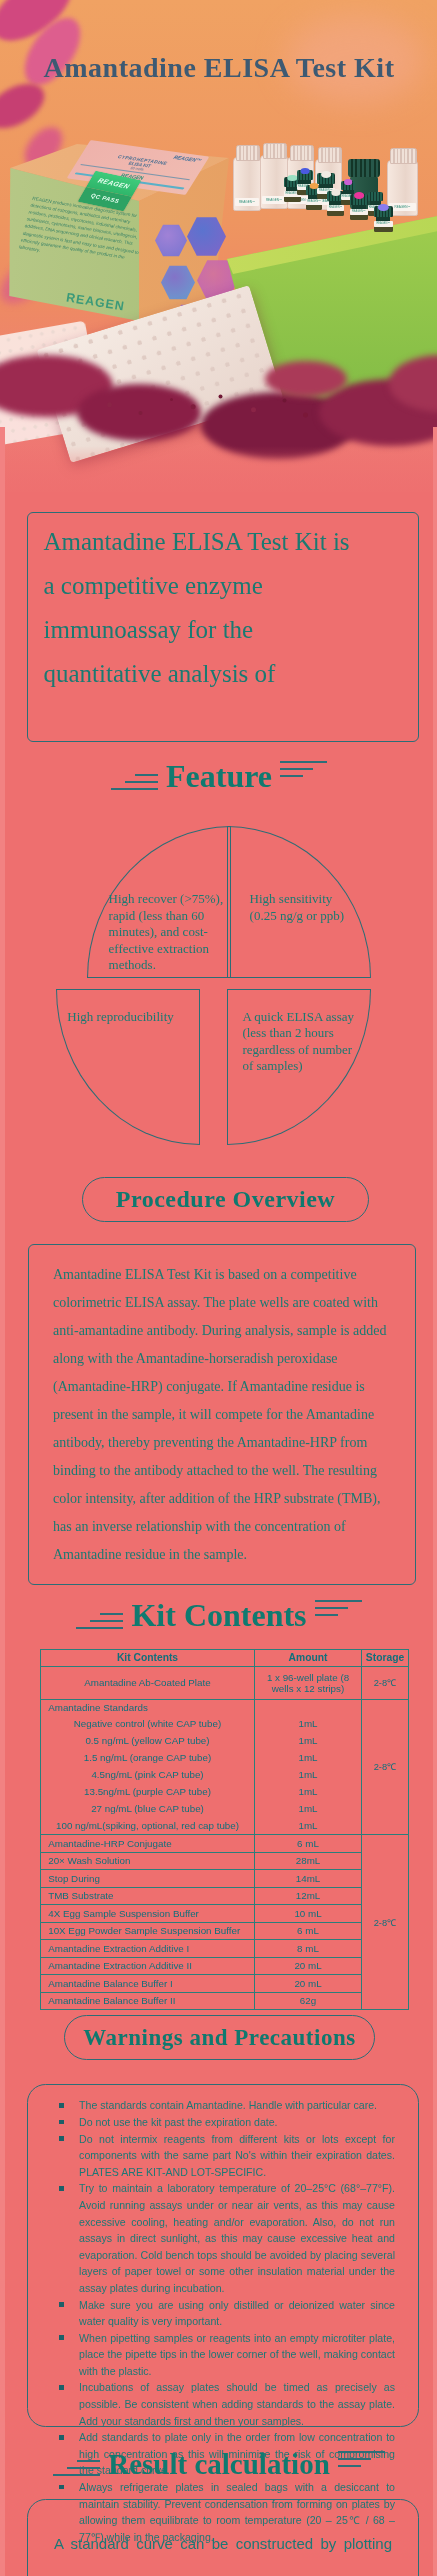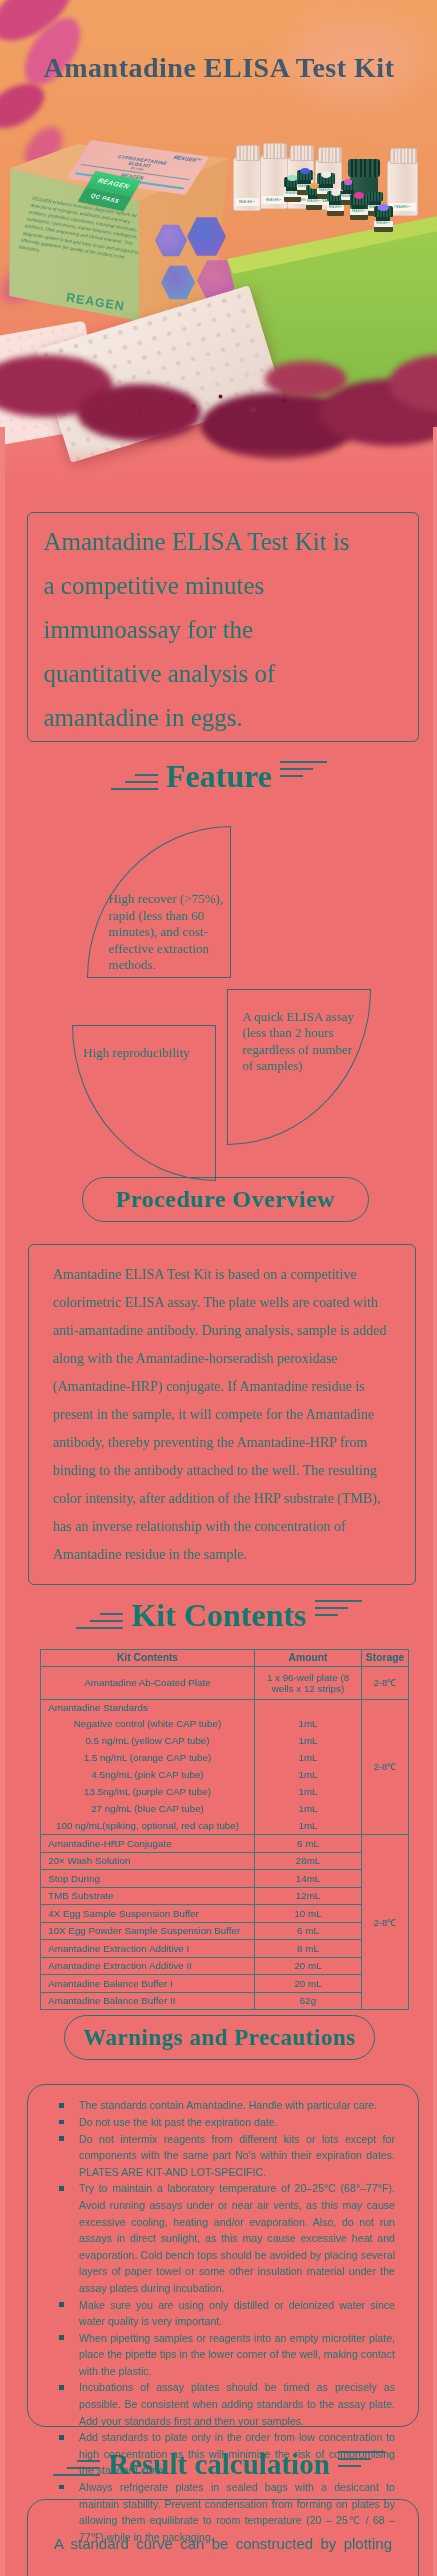--- a/index.html
+++ b/index.html
@@ -273,44 +273,44 @@
     <div id="specks"></div>
     <div id="hero-fade"></div>
   </div>
 
   <div class="edge" style="left:0;"></div>
   <div class="edge" style="right:0;"></div>
 
 
   <div class="rbox" id="desc-box" style="left:27px;top:512px;width:392px;height:230px;">
     <div class="dline">Amantadine ELISA Test Kit is</div>
-    <div class="dline">a competitive minutes</div>
+    <div class="dline">a competitive enzyme</div>
     <div class="dline">immunoassay for the</div>
     <div class="dline">quantitative analysis of</div>
-    <div class="dline">amantadine in eggs.</div>
   </div>
 
   <div class="fheading" style="top:758px;">
     <div class="ftext" style="font-size:32px;">
       <span>Feature</span>
       <span class="flour flour-left">
         <i style="width:23px;"></i>
           <i style="width:33px;"></i>
           <i style="width:47px;"></i>
         </span>
       <span class="flour flour-right">
         <i style="width:47px;"></i>
           <i style="width:33px;"></i>
           <i style="width:23px;"></i>
         </span>
     </div>
   </div>
 
   <div class="quad" style="left:87px;top:826px;width:144px;height:152px;border-top-left-radius:100% 100%;padding:64px 4.1px 0 20.6px;"><span>High recover (&gt;75%), rapid (less than 60 minutes), and cost-effective extraction methods.</span></div>
-  <div class="quad" style="left:72px;top:989px;width:144px;height:156px;border-bottom-left-radius:100% 100%;padding:18.5px 4.1px 0 10.3px;margin-top:36px;"><span>High reproducibility</span></div>
+  <div class="quad" style="left:227px;top:826px;width:144px;height:152px;border-top-right-radius:100% 100%;padding:64px 9.3px 0 21.6px;"><span>High sensitivity (0.25 ng/g or ppb)</span></div>
+  <div class="quad" style="left:56px;top:989px;width:144px;height:156px;border-bottom-left-radius:100% 100%;padding:18.5px 4.1px 0 10.3px;"><span>High reproducibility</span></div>
   <div class="quad" style="left:227px;top:989px;width:144px;height:156px;border-bottom-right-radius:100% 100%;padding:18.5px 6.2px 0 14.4px;"><span>A quick ELISA assay (less than 2 hours regardless of number of samples)</span></div>
 
   <div class="pill" id="pill-procedure" style="left:82px;top:1177px;width:285px;height:43px;">
       <span>Procedure Overview</span>
     </div>
 
   <div class="rbox" id="proc-box" style="left:28px;top:1244px;width:388px;height:341px;border-radius:6px;">
     <p>Amantadine ELISA Test Kit is based on a competitive colorimetric ELISA assay. The plate wells are coated with anti-amantadine antibody. During analysis, sample is added along with the Amantadine-horseradish peroxidase (Amantadine-HRP) conjugate. If Amantadine residue is present in the sample, it will compete for the Amantadine antibody, thereby preventing the Amantadine-HRP from binding to the antibody attached to the well. The resulting color intensity, after addition of the HRP substrate (TMB), has an inverse relationship with the concentration of Amantadine residue in the sample.</p>
   </div>
 

